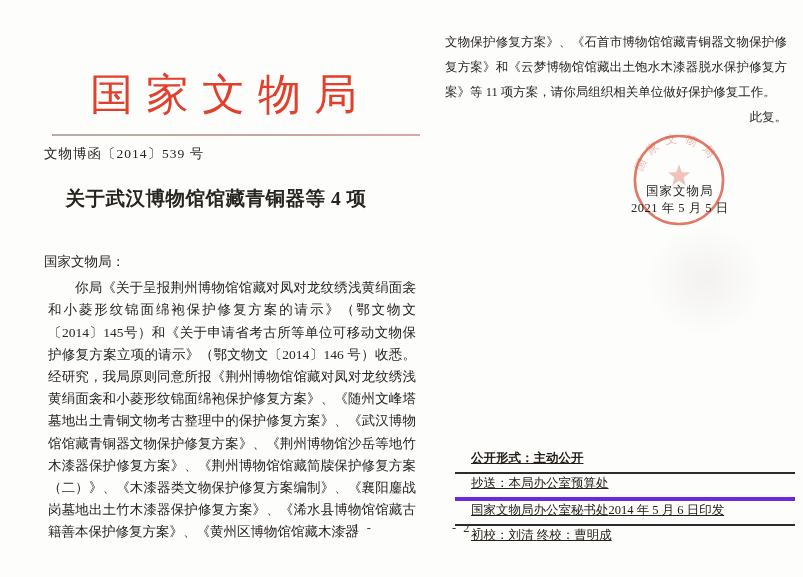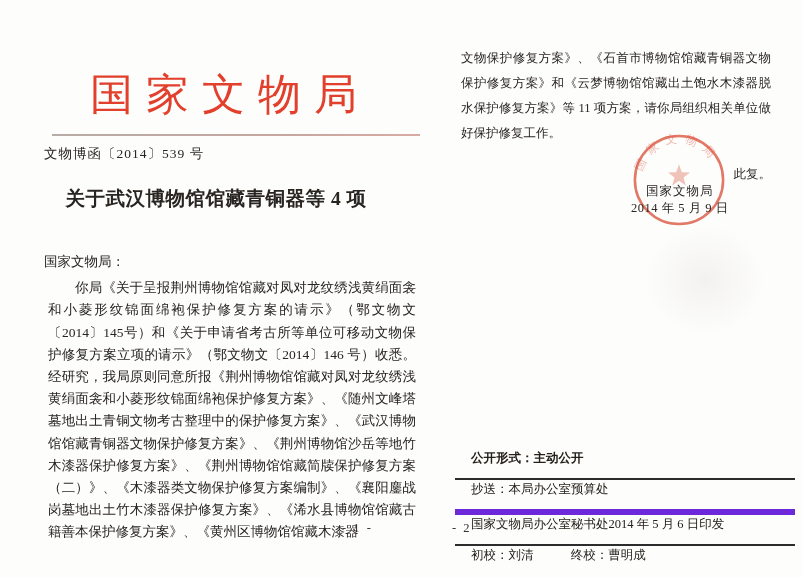--- a/index.html
+++ b/index.html
@@ -39,21 +39,21 @@
     color:#35302c;
   }
   #pagenum1{left:342px;}
   #pagenum2{left:452px;}
   
   .p2-body{
     position:absolute;left:445px;top:30px;width:342px;
     font-size:12.5px;line-height:25px;
     text-align:justify;text-justify:inter-character;
   }
-  .p2-body p{margin:16px;text-align:justify;}
+  .p2-body p{margin:0;text-align:justify;}
   .p2-body .closing{text-indent:2em;text-align:right;}
   
   .seal{
     position:absolute;left:630px;top:131px;width:98px;height:98px;
     filter:blur(0.3px);
   }
   .smudge{
     position:absolute;left:640px;top:220px;width:130px;height:120px;
     background:radial-gradient(ellipse at center,rgba(150,140,135,0.10),rgba(150,140,135,0) 65%);
     border-radius:50%;
@@ -64,25 +64,25 @@
   }
   .sign-date{
     position:absolute;left:631px;top:200px;
     font-size:12.5px;letter-spacing:0.5px;white-space:nowrap;color:#2a2522;
   }
   
   .footer{
     position:absolute;left:455px;top:449px;width:340px;
     font-size:12.5px;color:#242019;
   }
-  .footer .row{padding:2px 0 13px 16px;line-height:14px;}
+  .footer .row{padding:2px 0 7px 16px;line-height:14px;text-decoration:underline;}
   .footer .row1{font-weight:700;border-bottom:2px solid #2c2c2c;}
-  .footer .row2{border-bottom:6px solid #6d28d9;}
+  .footer .row2{border-bottom:4px solid #6d28d9;}
   .footer .row3{border-bottom:2px solid #2c2c2c;display:flex;justify-content:flex-start;padding-right:14px;}
-  .footer .row4 span.gap{margin-left:34px;}
+  .footer .row4 span.gap{}
 </style>
 </head>
 <body>
 
 <div id="stage">
 
   <div class="p1-header">国家文物局</div>
 
   <div class="p1-rule"></div>
 
@@ -110,21 +110,21 @@
     <circle cx="50" cy="50" r="45" fill="none" stroke="#d9543d" stroke-width="2.6" opacity="0.8"></circle>
     <circle cx="50" cy="50" r="45" fill="none" stroke="#e8826f" stroke-width="1" opacity="0.35"></circle>
     <polygon points="50,34 52.8,42.1 61.2,42.4 54.6,47.5 56.9,55.6 50,50.8 43.1,55.6 45.4,47.5 38.8,42.4 47.2,42.1" fill="#d9543d" opacity="0.35"></polygon>
     <path id="sealArc" d="M 14,62 A 38,38 0 1 1 86,62" fill="none"></path>
     <text font-size="12" fill="#d9543d" opacity="0.4" letter-spacing="7" font-family="Liberation Serif, DejaVu Serif, serif">
       <textPath href="#sealArc" startOffset="14%">国家文物局</textPath>
     </text>
   </svg>
 
   <div class="signer">国家文物局</div>
-  <div class="sign-date">2014 年 5 月 9 日</div>
+  <div class="sign-date">2021 年 5 月 5 日</div>
 
   <div class="footer">
     <div class="row row1">公开形式：主动公开</div>
     <div class="row row2">抄送：本局办公室预算处</div>
     <div class="row row3">
       <span>国家文物局办公室秘书处</span>
       <span>2014 年 5 月 6 日印发</span>
     </div>
     <div class="row row4">
       <span>初校：刘清</span>

